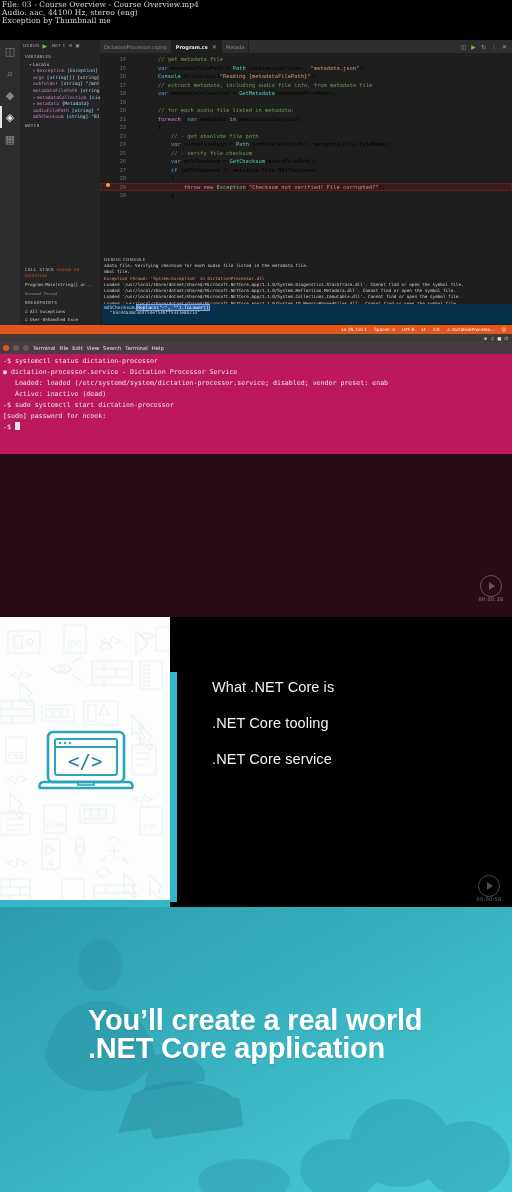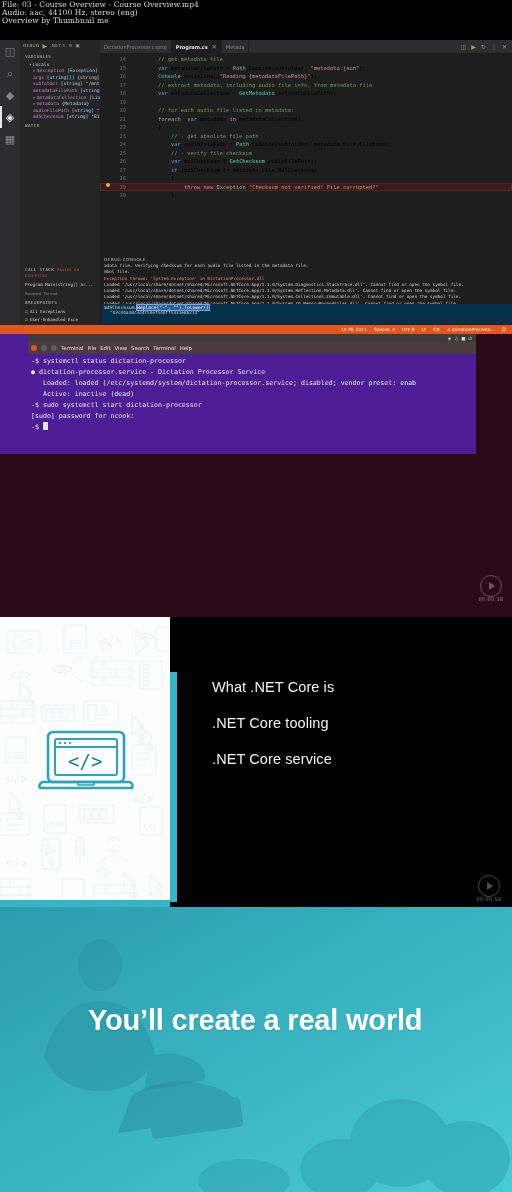--- a/index.html
+++ b/index.html
@@ -71,21 +71,21 @@
   .selhi{background:#2a5f9e;color:#fff;outline:1px solid #7aa7dd;}
   .selline2{font-family:"DejaVu Sans Mono",monospace;font-size:4.4px;color:#cccccc;
             padding-left:8px;white-space:nowrap;}
 
   .statusbar{position:absolute;left:0;top:285px;width:512px;height:9px;background:#e2571d;
              color:#fff;font-family:"DejaVu Sans",sans-serif;font-size:4.3px;
              display:flex;align-items:center;justify-content:flex-end;gap:7px;padding-right:6px;
              box-sizing:border-box;}
 
   
-  .term{position:absolute;left:0;top:294px;width:448px;height:120px;background:#4c1d95;padding-left:28px;}
+  .term{position:absolute;left:0;top:294px;width:512px;height:120px;background:#be185d;}
   .unitybar{height:8px;background:#3c3b37;display:flex;align-items:center;
             justify-content:flex-end;gap:3px;padding-right:4px;color:#d8d8d8;font-size:4.5px;}
   .termbar{height:12px;background:#4a3a42;display:flex;align-items:center;gap:4px;
            padding-left:3px;color:#e2e2e2;font-family:"DejaVu Sans",sans-serif;font-size:5.3px;}
   .wbtn{width:6px;height:6px;border-radius:50%;display:inline-block;}
   .termbody{padding:2px 3px;font-family:"DejaVu Sans Mono",monospace;font-size:6.6px;
             line-height:11px;color:#e6e6e6;white-space:pre;}
   .cursor{display:inline-block;width:5px;height:8px;background:#e6e6e6;vertical-align:-1px;}
 
   .watermark{position:absolute;left:0;top:575px;width:512px;text-align:center;
@@ -120,21 +120,21 @@
   .f3text{position:absolute;left:88px;top:99px;color:#fff;
           font-family:"Liberation Sans",sans-serif;font-weight:bold;font-size:29px;
           line-height:28px;letter-spacing:-.2px;text-shadow:0 1px 2px rgba(0,0,0,.12);}
 </style>
 </head>
 <body>
 
 <div class="info">
   <div>File: 03 - Course Overview - Course Overview.mp4</div>
   <div>Audio: aac, 44100 Hz, stereo (eng)</div>
-  <div>Overview by Thumbnail me</div>
+  <div>Exception by Thumbnail me</div>
 </div>
 
 <div class="frame1">
 
   <div class="vscode">
 
     <div class="activitybar">
       <div class="ab-ico">◫</div>
       <div class="ab-ico">⌕</div>
       <div class="ab-ico">◆</div>
@@ -442,14 +442,15 @@
       <ellipse cx="400" cy="236" rx="50" ry="44"></ellipse>
       <ellipse cx="466" cy="252" rx="44" ry="38"></ellipse>
       <ellipse cx="340" cy="262" rx="40" ry="30"></ellipse>
     </g>
     <g fill="#2a93a4" opacity="0.35">
       <ellipse cx="244" cy="274" rx="46" ry="22"></ellipse>
     </g>
   </svg>
   <div class="f3text">
     <div>You’ll create a real world</div>
+    <div>.NET Core application</div>
   </div>
 </div>
 
 </body></html>

